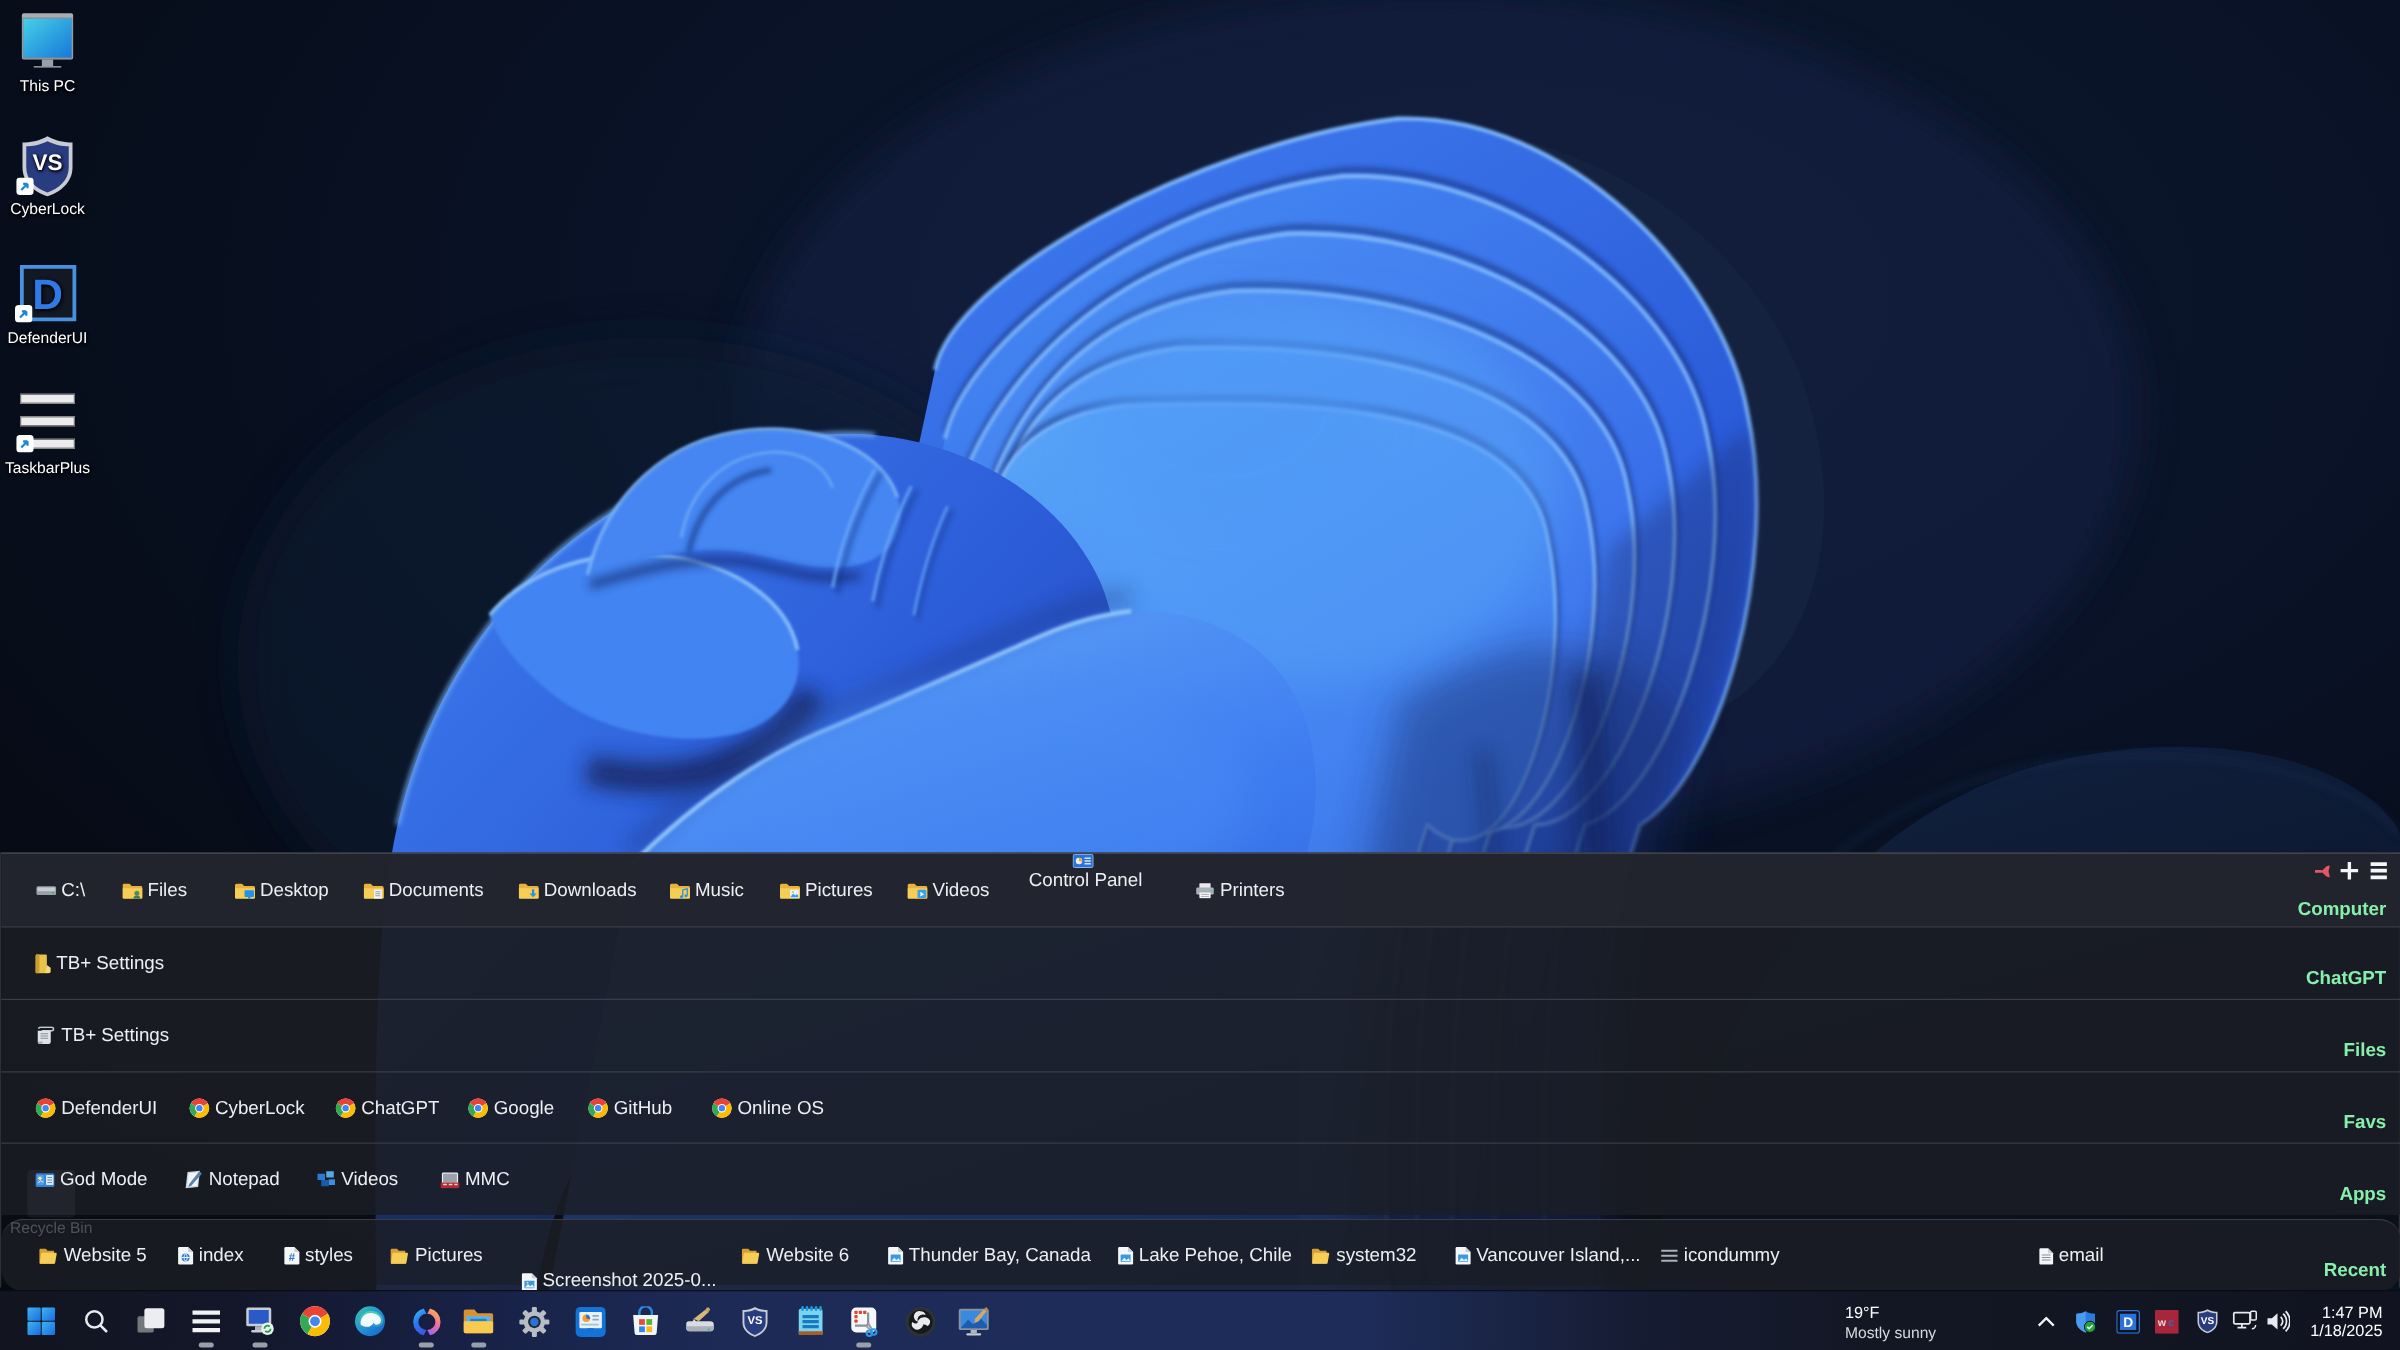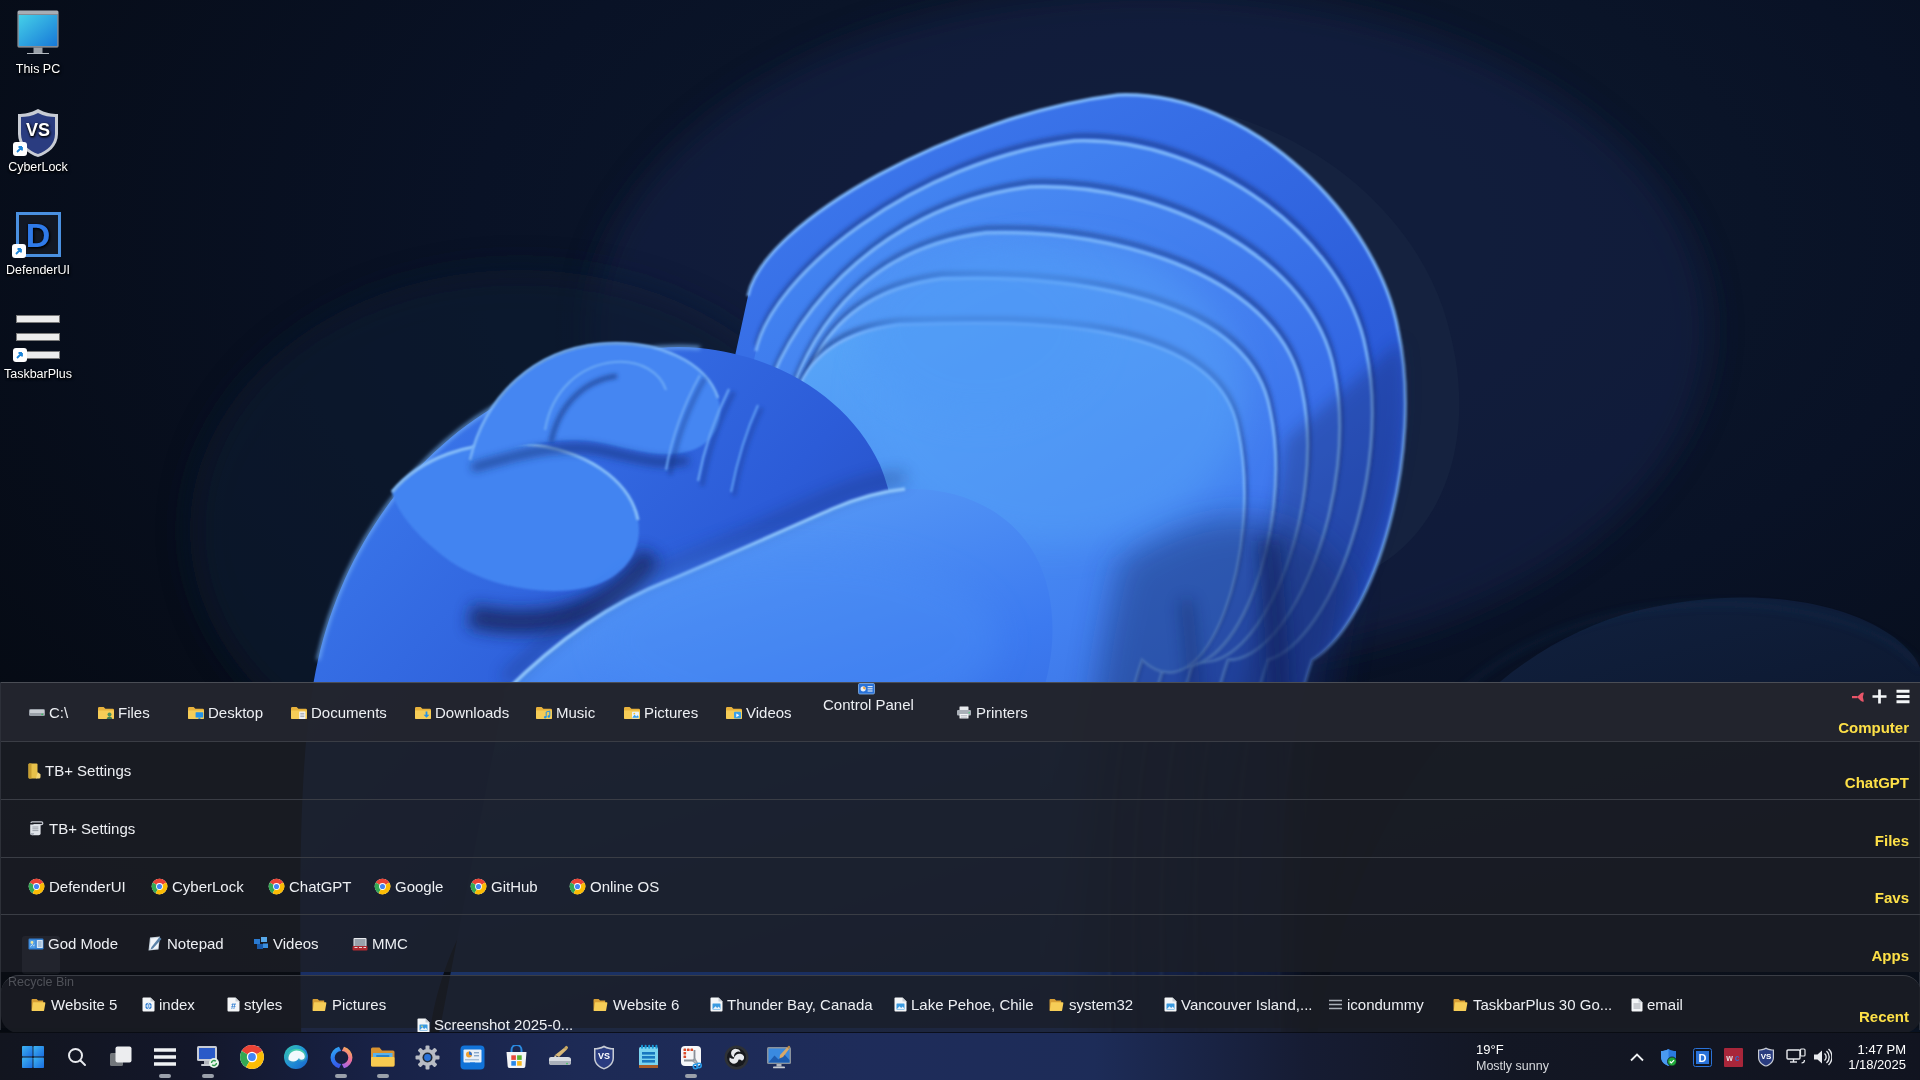--- a/index.html
+++ b/index.html
@@ -10,21 +10,21 @@
   .dicon{position:absolute;width:76px;text-align:center;color:#fff;font-size:12.5px;text-shadow:0 1px 2px #000,1px 1px 3px #000;}
   .dicon .ic{position:relative;height:48px;margin-bottom:4px;}
   .dicon .lab{display:block;line-height:14px;}
   #panel{position:absolute;left:0;top:682px;width:1920px;height:348px;border-left:1px solid rgba(75,78,88,0.55);border-right:1px solid rgba(75,78,88,0.55);}
   .prow{position:absolute;left:0;width:1920px;border-top:1px solid #3a3d45;}
   .prow.first{border-top:none;}
   .item{position:absolute;display:flex;align-items:center;color:#edeff3;font-size:15px;white-space:nowrap;}
   .item .pic{flex:0 0 auto;display:flex;align-items:center;}
   .item span{margin-left:4px;}
   .item span.pic{margin-left:0;}
-  .rlab{position:absolute;right:12px;color:#fde047;font-weight:bold;font-size:15px;}
+  .rlab{position:absolute;right:12px;color:#86efac;font-weight:bold;font-size:15px;}
   #taskbar{position:absolute;left:0;top:1032px;width:1920px;height:48px;background:linear-gradient(90deg,#12151f 0%,#13172a 10%,#182247 20%,#1d2a55 30%,#1e2c5a 45%,#1d2c58 57%,#161c33 68%,#131724 78%,#111420 100%);border-top:1px solid rgba(8,10,16,0.85);}
   .tbi{position:absolute;top:0;height:48px;display:flex;align-items:center;justify-content:center;}
   .clock{position:absolute;color:#fff;font-size:13px;text-align:right;line-height:15.5px;}
   .weather{position:absolute;color:#fff;font-size:13px;line-height:15.5px;}
 </style>
 </head>
 <body>
 <div id="stage">
 <svg id="wall" width="1920" height="1080" viewBox="0 0 1920 1080">
 <defs>
@@ -612,29 +612,20 @@
           <span>Vancouver Island,...</span>
         </div>
     <div class="item" style="left:1327px;top:0;height:100%;">
           <span class="pic">
             <svg width="15" height="13" viewBox="0 0 15 13">
               <path d="M1,2.5 h13 M1,6.5 h13 M1,10.5 h13" stroke="#aab0b8" stroke-width="1.6"></path>
             </svg>
           </span>
           <span>icondummy</span>
         </div>
-    <div class="item" style="left:1452px;top:0;height:100%;">
-          <span class="pic">
-            <svg width="16" height="14" viewBox="0 0 17 15">
-              <path d="M1.5,1 L6,1 L7.5,2.8 L13,2.8 L13,14 L1.5,14 Q0.5,14 0.5,12.8 V2.2 Q0.5,1 1.5,1 Z" fill="#d89f35"></path>
-              <path d="M2.5,4.5 L14.5,4.5 Q15.5,4.5 15.3,5.6 L14,13 Q13.8,14 12.8,14 H1.5 Q0.6,14 0.8,13 L2,5.4 Q2.2,4.5 2.5,4.5 Z" fill="#f6cd57"></path>
-            </svg>
-          </span>
-          <span>TaskbarPlus 30 Go...</span>
-        </div>
     <div class="item" style="left:1630px;top:0;height:100%;">
           <span class="pic">
             <svg width="12" height="14" viewBox="0 0 12 14">
               <path d="M0.5,1.5 Q0.5,0.5 1.5,0.5 H7.5 L11.5,4.5 V12.5 Q11.5,13.5 10.5,13.5 H1.5 Q0.5,13.5 0.5,12.5 Z" fill="#f4f6f8"></path>
               <path d="M7.5,0.5 L11.5,4.5 H7.5 Z" fill="#c8cdd4"></path>
               <path d="M2.5,6 h7 M2.5,8 h7 M2.5,10 h7" stroke="#8a9098" stroke-width="0.8"></path>
             </svg>
           </span>
           <span>email</span>
         </div>

